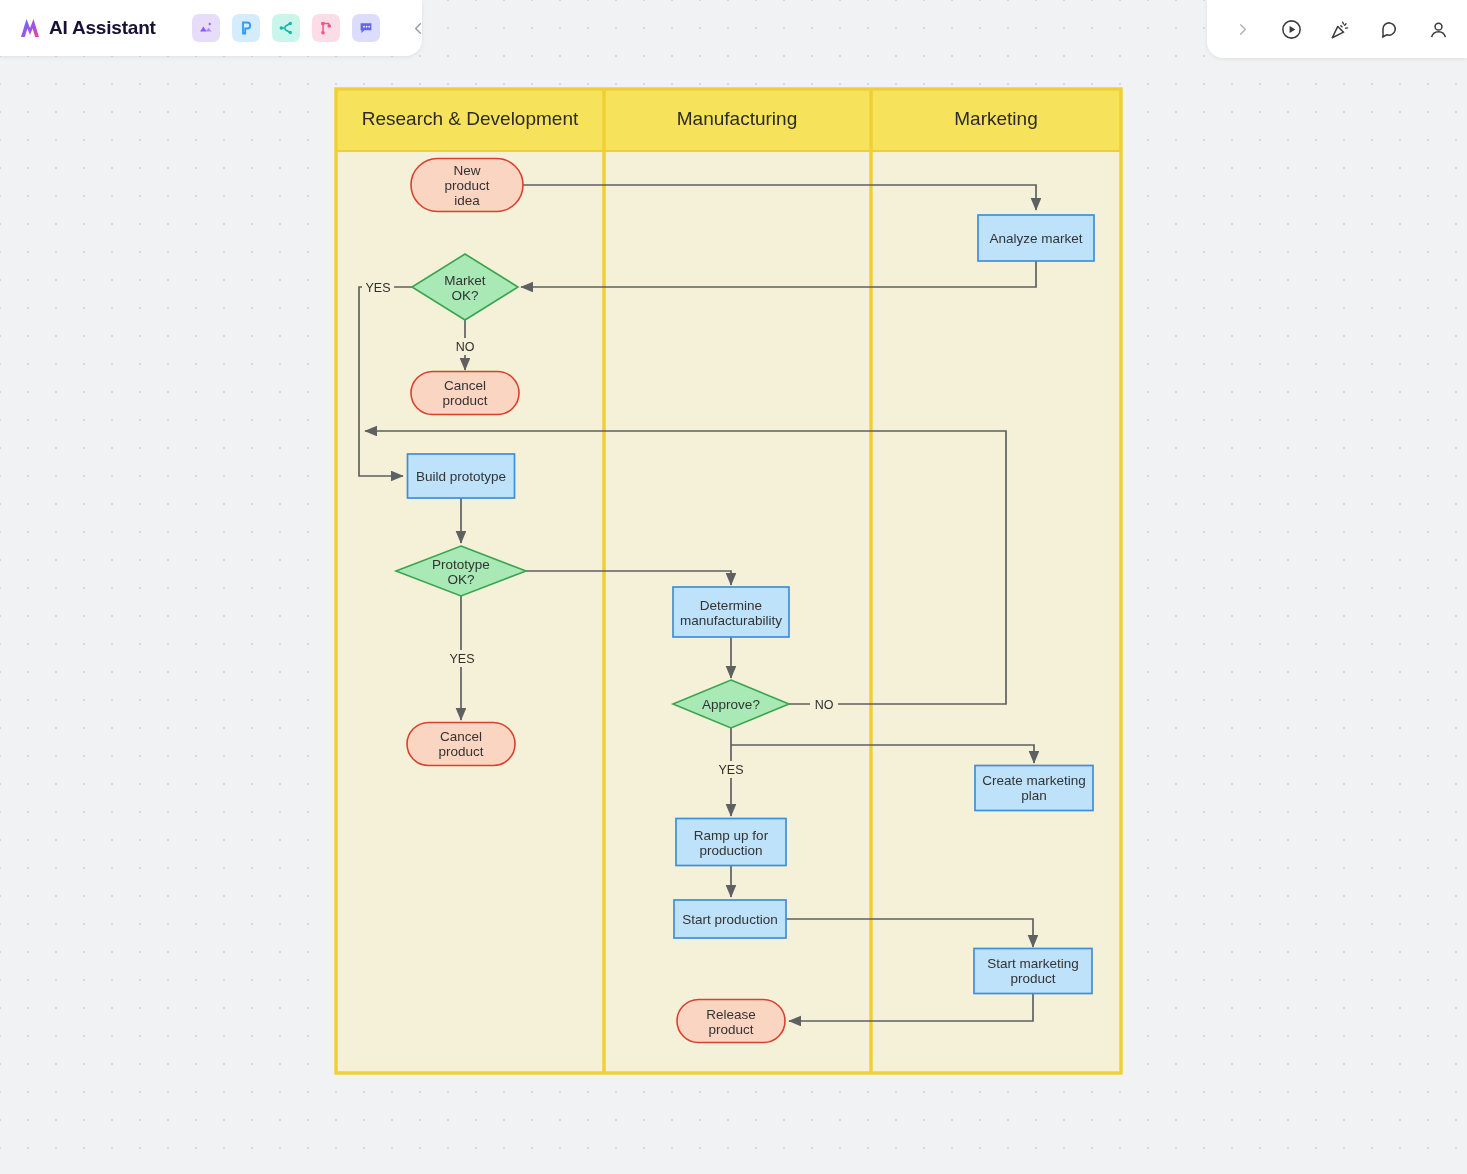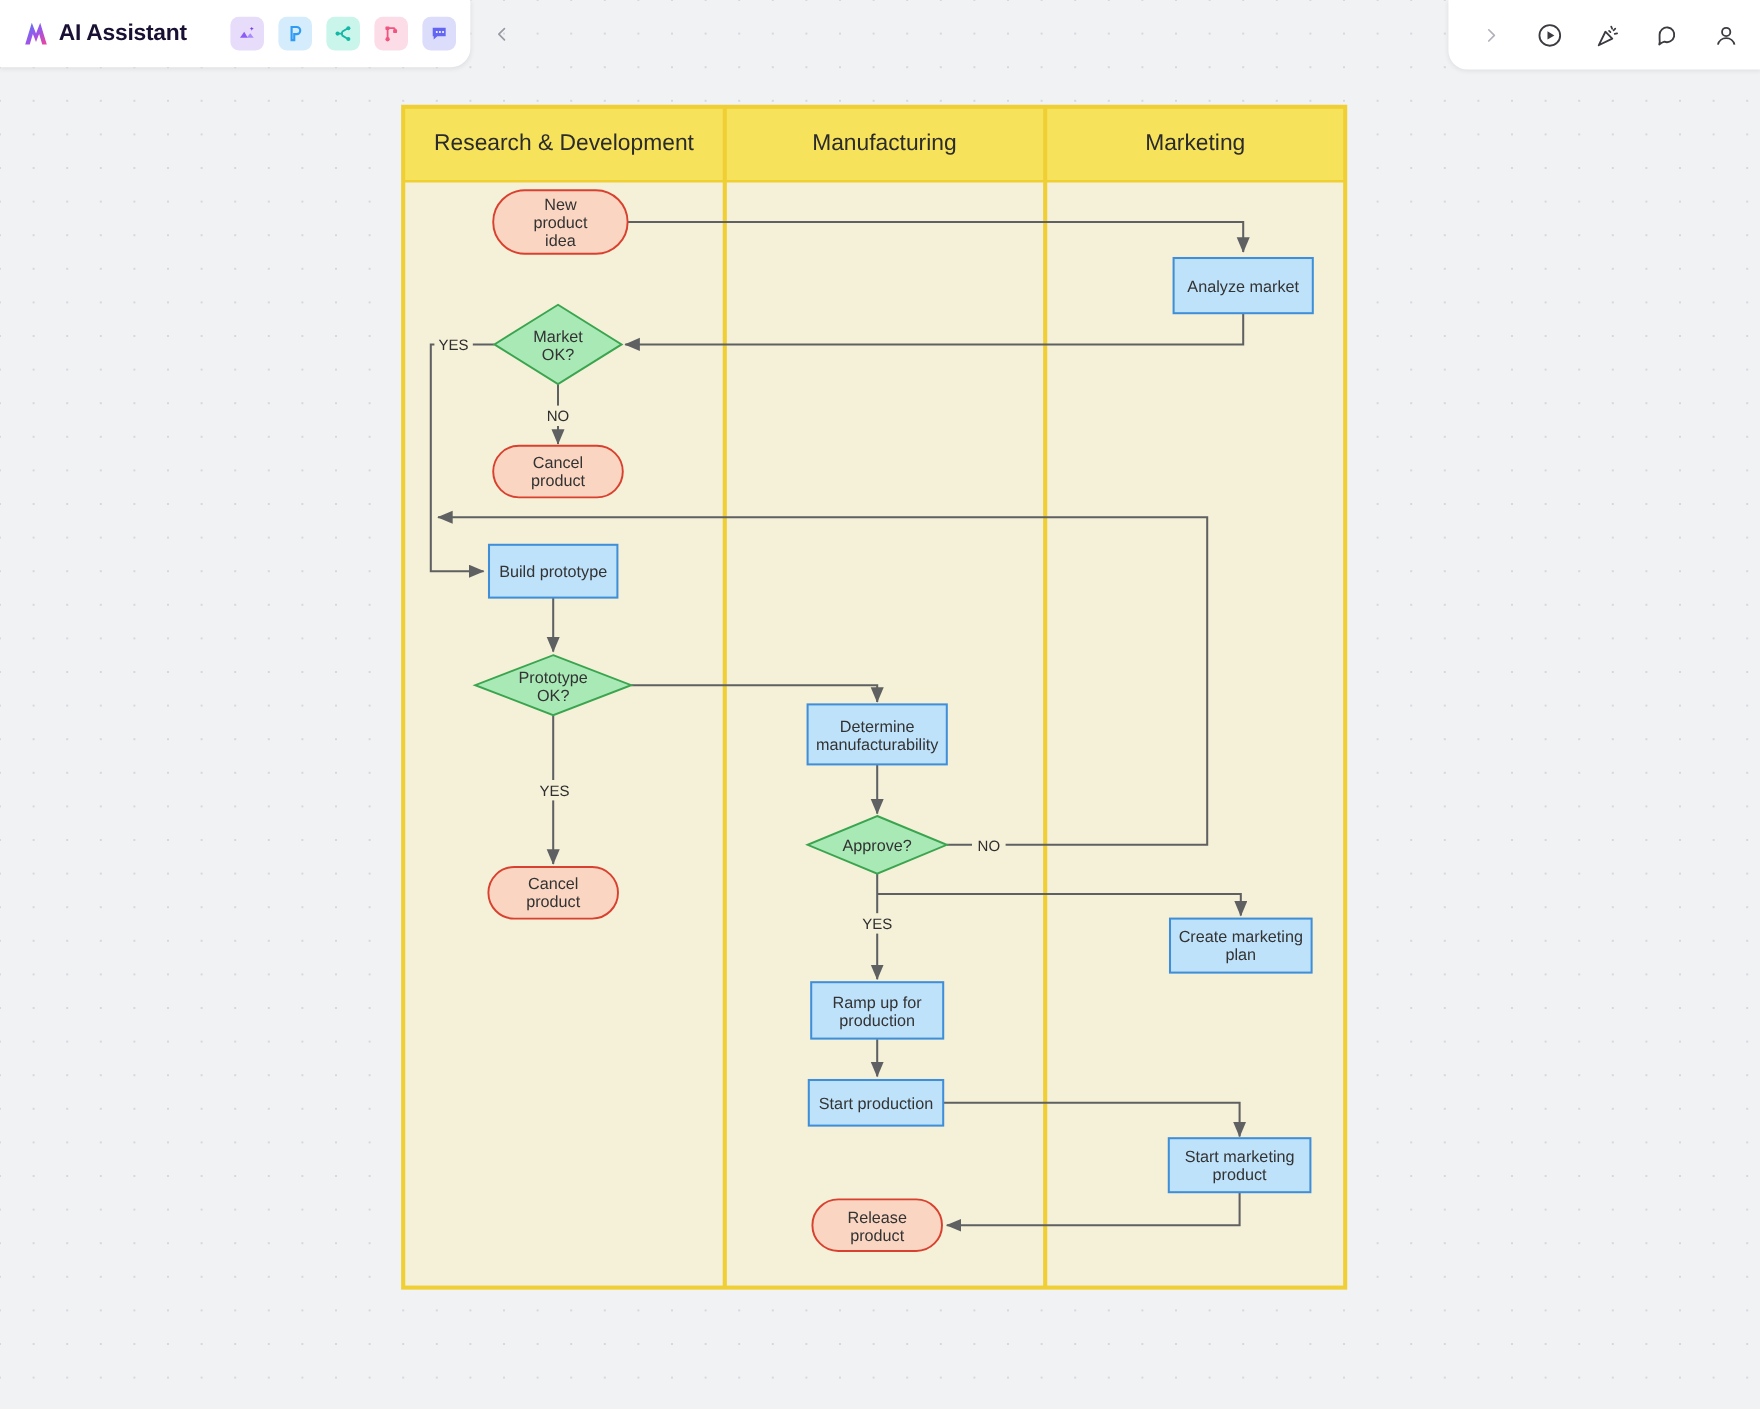--- a/index.html
+++ b/index.html
@@ -13,21 +13,21 @@
     background-image:
       radial-gradient(circle, #d6d8dd 1.2px, transparent 1.3px);
     background-size: 28px 28px;
     background-position: 14px 14px;
     position: relative;
   }
 
   
   #top-left-bar {
     position: absolute; left: 0; top: 0;
-    height: 56px; width: 392px;
+    height: 56px; width: 422px;
     background: #ffffff;
     border-bottom-right-radius: 16px;
     border-top-right-radius: 0;
     display: flex; align-items: center;
     box-shadow: 0 1px 4px rgba(0,0,0,0.08);
     z-index: 20;
   }
   #top-left-bar .brand {
     display: flex; align-items: center; gap: 7px;
     padding-left: 18px; padding-right: 14px;

